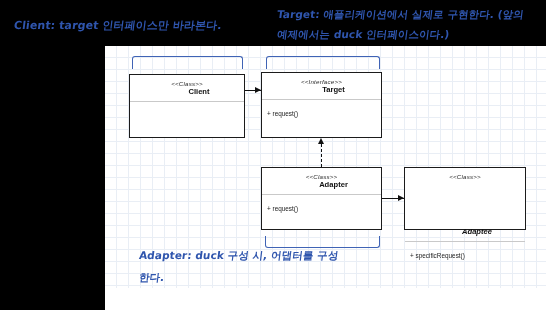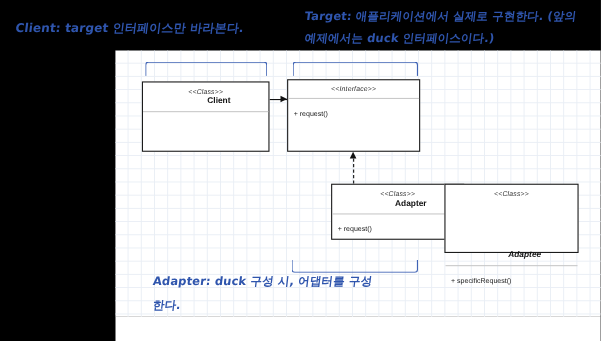--- a/index.html
+++ b/index.html
@@ -26,21 +26,21 @@
   .uml .hdr{padding:5px 0 4px 0;text-align:center;line-height:1.15;}
   .uml .stereo{font-size:6.2px;font-style:italic;color:#2b2b2b;letter-spacing:.2px;}
   .uml .nm{font-size:7.6px;font-weight:bold;color:#111;margin-top:1px;padding-left:24px;}
   .uml .nm.ital{font-style:italic;margin-top:48px;}
   .uml .sep{height:1px;background:#c9c9c9;}
   .uml .body{padding:10px 5px 4px 5px;}
   .uml .mem{font-size:6.4px;color:#222;line-height:1.3;white-space:nowrap;}
 
   #box-client{left:129px;top:74px;width:116px;height:64px;}
   #box-target{left:261px;top:72px;width:121px;height:66px;}
-  #box-adapter{left:261px;top:167px;width:121px;height:51px;margin-left:40px;}
+  #box-adapter{left:261px;top:167px;width:121px;height:63px;}
   #box-adaptee{left:404px;top:167px;width:122px;height:63px;}
 
   
   .conn{position:absolute;}
   .hline{background:#111;height:1.2px;}
   .vline-dot{border-left:1.3px dashed #111;}
 
   .arrowhead-r{
     position:absolute;width:0;height:0;
     border-top:3.4px solid transparent;border-bottom:3.4px solid transparent;
@@ -95,20 +95,21 @@
       <div class="stereo">&lt;&lt;Class&gt;&gt;</div>
       <div class="nm">Client</div>
     </div>
     <div class="sep"></div>
     <div class="body"></div>
   </div>
 
   <div class="uml" id="box-target">
     <div class="hdr">
       <div class="stereo">&lt;&lt;Interface&gt;&gt;</div>
+      <div class="nm">Target</div>
     </div>
     <div class="sep"></div>
     <div class="body">
       <div class="mem">+ request()</div>
     </div>
   </div>
 
   <div class="uml" id="box-adapter">
     <div class="hdr">
       <div class="stereo">&lt;&lt;Class&gt;&gt;</div>

